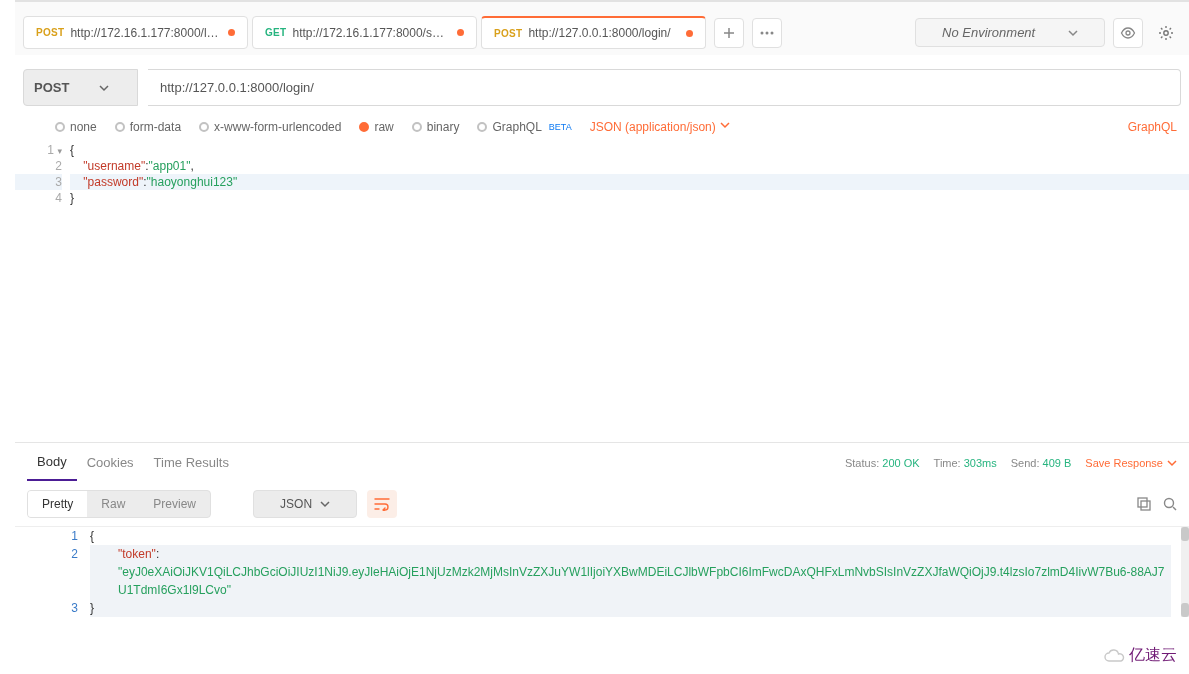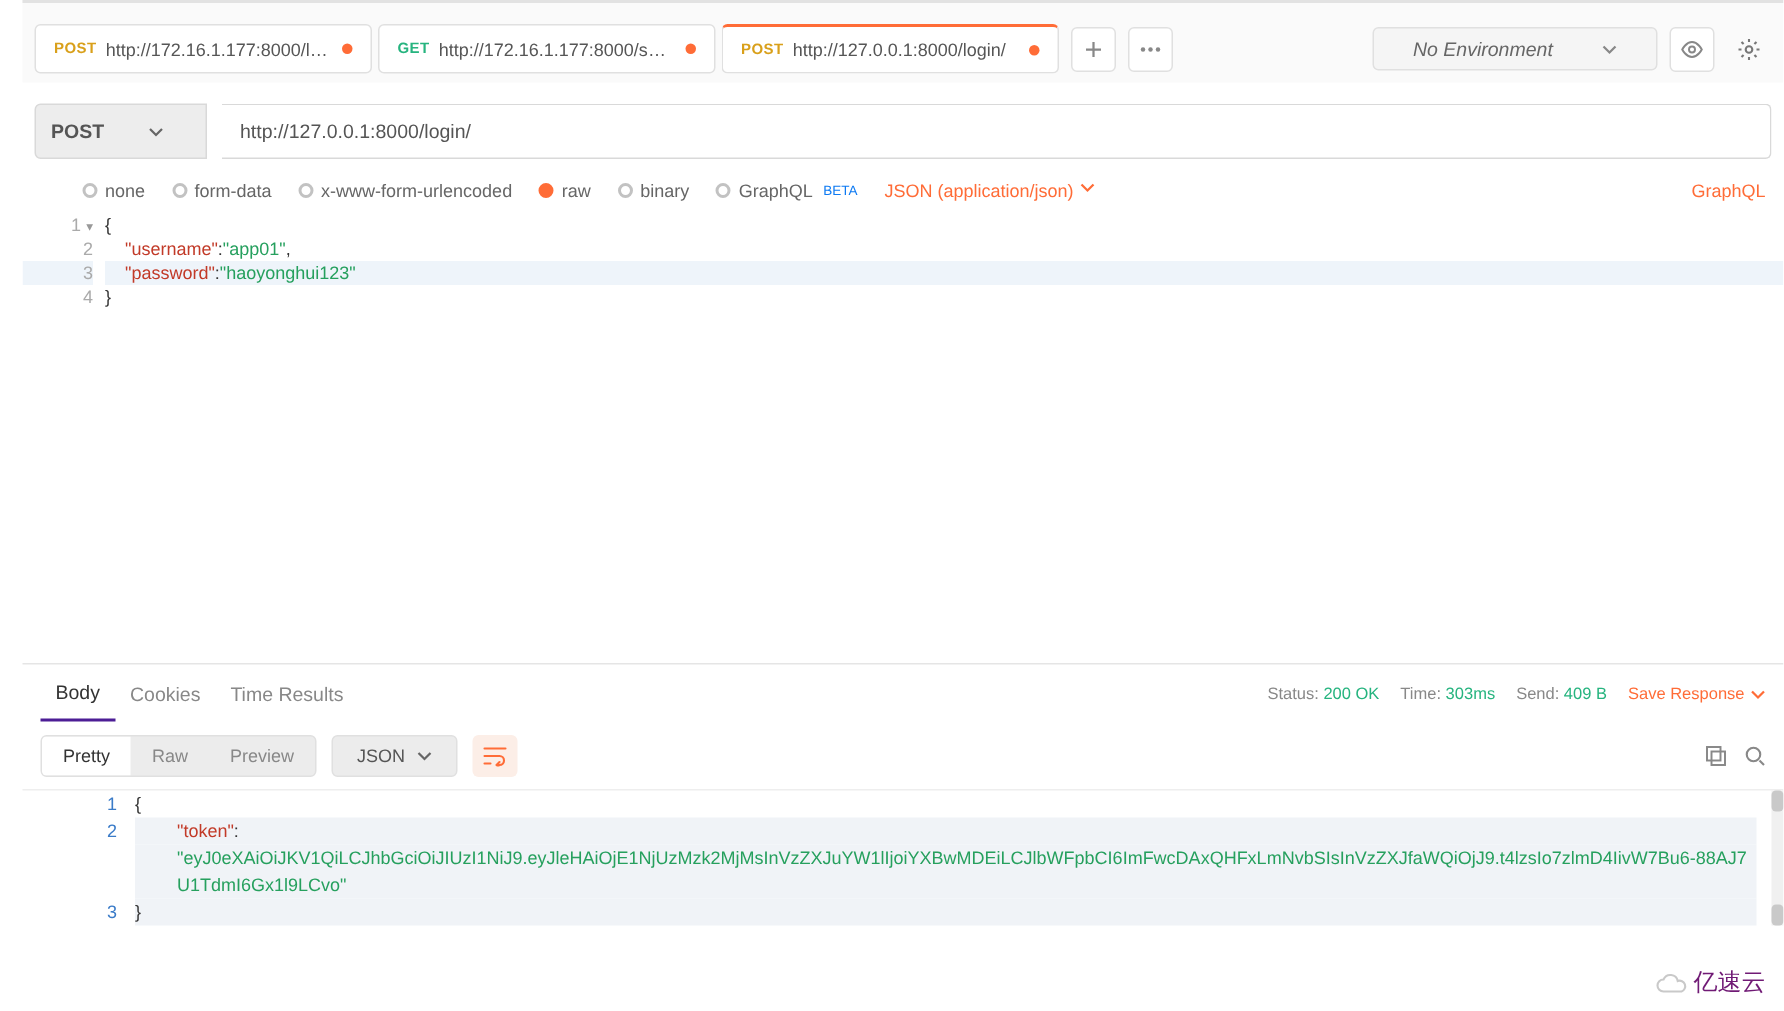--- a/index.html
+++ b/index.html
@@ -62,21 +62,21 @@
 .resp-tabs .hc { color: #26b47f; margin-left:4px;}
 .resp-meta { margin-left: auto; display: flex; gap: 14px; font-size: 11px; color: #888; align-items:flex-start;}
 .resp-meta .v { color: #26b47f; }
 .save-resp { color: #ff6c37; cursor: pointer; display:flex; align-items:center; gap:4px;}
 
 
 .resp-toolbar { display: flex; align-items: center; gap: 10px; padding: 8px 12px; }
 .seg { display: flex; border: 1px solid #e0e0e0; border-radius: 4px; overflow: hidden; background:#ececec;}
 .seg .s-btn { padding: 6px 14px; font-size: 12px; color: #888; cursor: pointer; }
 .seg .s-btn.active { background: #fff; color: #333; font-weight:500;}
-.small-dd { display: flex; align-items: center; gap: 8px; border: 1px solid #e0e0e0; background: #ececec; border-radius: 4px; padding: 6px 16px; font-size: 12px; color:#555; cursor:pointer;}
+.small-dd { display: flex; align-items: center; gap: 8px; border: 1px solid #e0e0e0; background: #ececec; border-radius: 4px; padding: 6px 26px; font-size: 12px; color:#555; cursor:pointer;margin-left:32px;}
 .wrap-btn { width: 30px; height: 28px; display:flex; align-items:center; justify-content:center; border-radius:4px; background:#fceee7; color:#ff6c37;}
 .resp-toolbar .right { margin-left:auto; display:flex; gap:12px; color:#888;}
 
 
 .resp-code-wrap { border-top: 1px solid #eee; }
 .resp-code { display:flex; font-family:"Menlo","Consolas",monospace; font-size:12px;}
 .resp-code .gutter2 { width:75px; text-align:right; padding-right:12px; color:#3a7bc8; user-select:none;}
 .resp-code .gutter2 div{height:18px;line-height:18px;}
 .resp-code .code2 { flex:1; padding-right:10px;}
 .resp-code .code2 div{line-height:18px; white-space:pre-wrap; word-break:break-all;}

